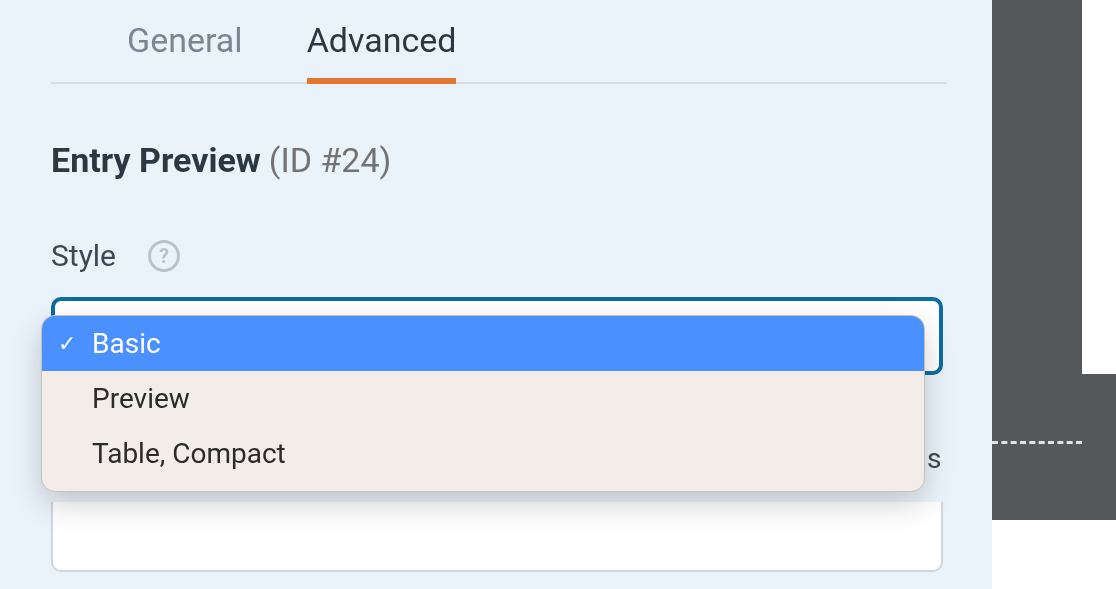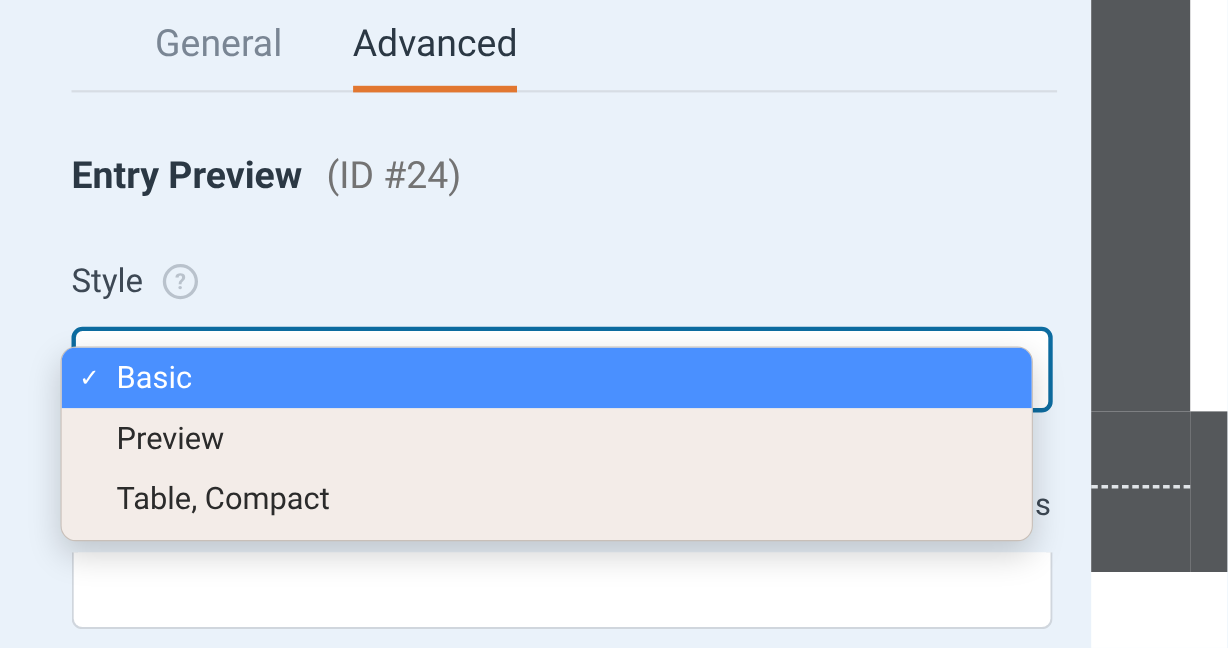--- a/index.html
+++ b/index.html
@@ -10,21 +10,21 @@
     body {
       font-family: -apple-system, BlinkMacSystemFont, "Segoe UI", Roboto, Helvetica, Arial, sans-serif;
       width: 1116px;
       height: 589px;
       overflow: hidden;
       background: #eaf2fa;
       position: relative;
     }
     .main-area {
       position: absolute;
-      left: 17px;
+      left: 3px;
       top: 0;
       width: 992px;
       height: 589px;
       background: #eaf2fa;
     }
     .tabs {
       display: flex;
       gap: 64px;
       padding: 20px 0 0 76px;
       border-bottom: 2px solid #d7dde4;
@@ -53,30 +53,30 @@
     }
     .section {
       padding: 56px 48px 0 48px;
     }
     .section-title {
       font-size: 34px;
       font-weight: 700;
       color: #2b3844;
       display: flex;
       align-items: baseline;
-      gap: 22px;
+      gap: 8px;
     }
     .section-id {
       font-weight: 400;
       color: #737373;
     }
     .field-label-row {
       display: flex;
       align-items: center;
-      gap: 18px;
+      gap: 32px;
       margin-top: 58px;
     }
     .field-label {
       font-size: 30px;
       color: #3d4854;
     }
     .help-icon {
       width: 32px;
       height: 32px;
       border: 3px solid #b9c2cc;

